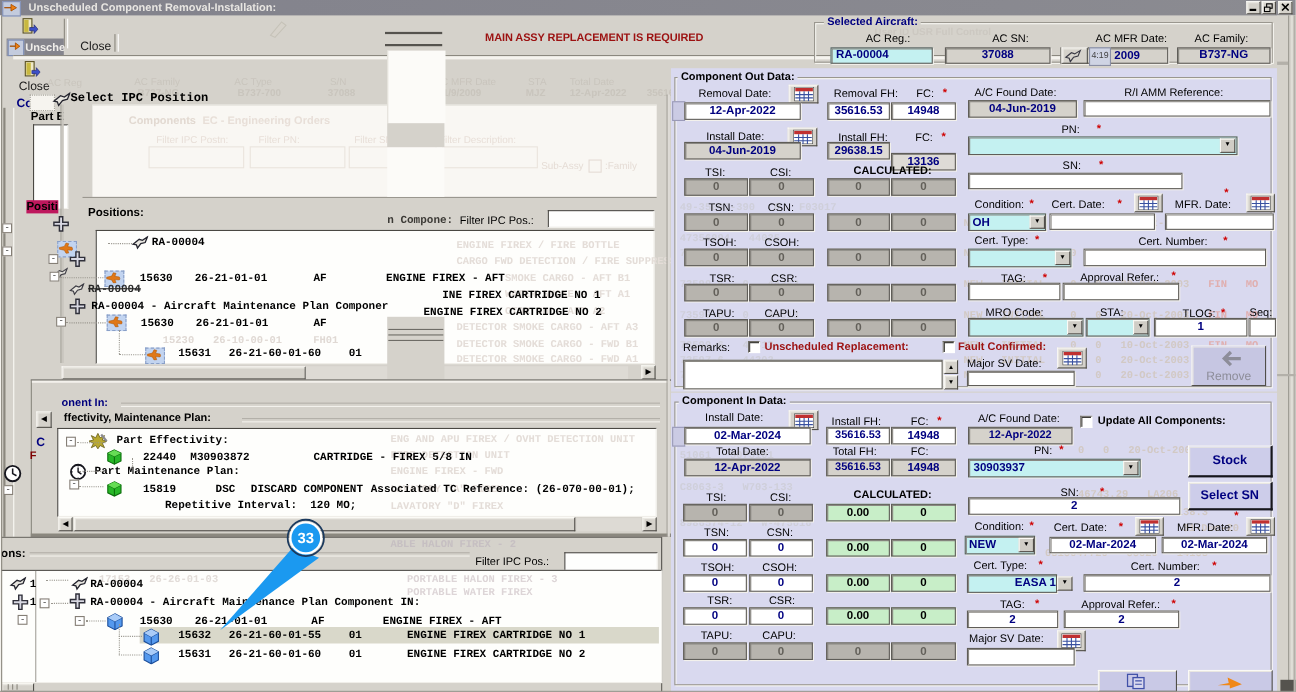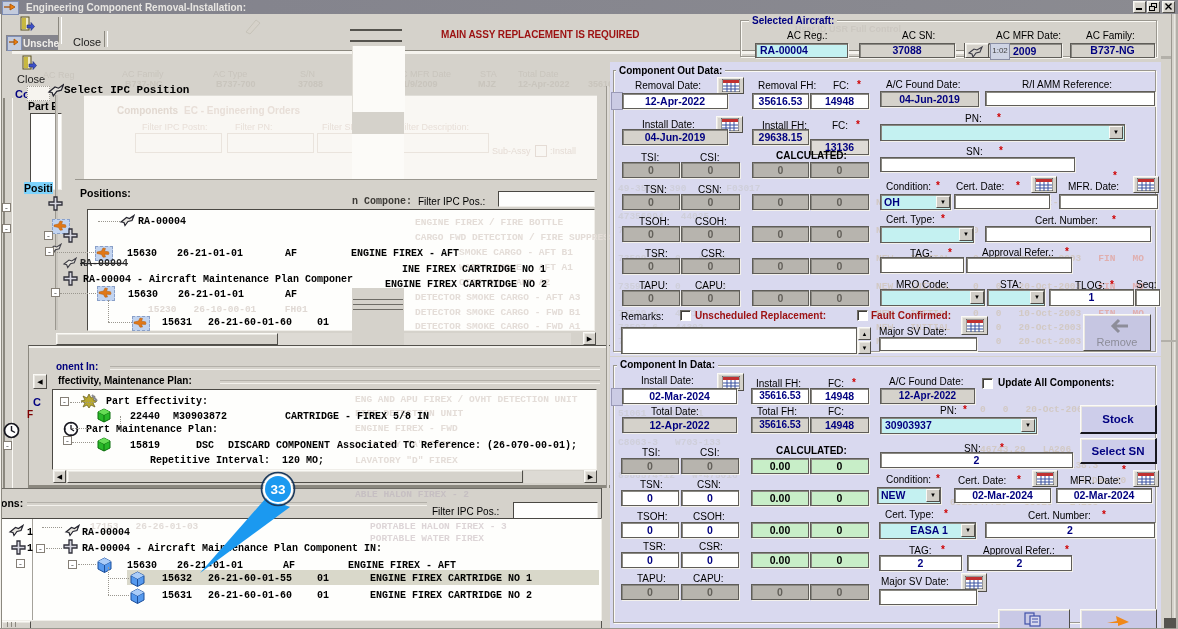--- a/index.html
+++ b/index.html
@@ -26,21 +26,21 @@
 .fmr{position:absolute;font-family:"Liberation Mono",monospace;font-size:9.5px;font-weight:bold;white-space:pre;color:#e4ddd8}
 </style></head><body>
 <div id="c">
 
 <div class="a" style="left:0;top:0;width:1178px;height:14px;background:linear-gradient(to right,#82828c,#8b8b91)"></div>
 <div class="a" style="left:2px;top:1px;width:15px;height:12px;background:#c3cbdd;border:1px solid #7f8eb5">
  <svg width="13" height="10" style="position:absolute;left:0;top:0">
         <path d="M1 5 h6 v-3 l5 3 -5 3 v-3z" fill="#f08010" stroke="#a85000" stroke-width="0.8"></path>
       </svg>
     </div>
-<div class="lb b" style="left:26px;top:2px;font-size:10px;color:#e8e6e2">Engineering Component Removal-Installation:</div>
+<div class="lb b" style="left:26px;top:2px;font-size:10px;color:#e8e6e2">Unscheduled Component Removal-Installation:</div>
 <div class="bt" style="left:1133px;top:1px;width:13px;height:12px">
       <div style="position:absolute;left:2px;bottom:2px;width:6px;height:2px;background:#000"></div>
     </div>
 <div class="bt" style="left:1147px;top:1px;width:13px;height:12px">
  <svg width="11" height="10" style="position:absolute;left:0;top:0">
         <rect x="3.5" y="1.5" width="5" height="4" fill="none" stroke="#000" stroke-width="1"></rect>
         <rect x="1.5" y="4.5" width="5" height="4" fill="#d5d2cb" stroke="#000" stroke-width="1"></rect>
       </svg>
     </div>
 <div class="bt" style="left:1162px;top:1px;width:13px;height:12px">
@@ -107,51 +107,51 @@
 <div class="lb" style="left:902px;top:30px">AC SN:</div>
 <div class="lb" style="left:996px;top:30px">AC MFR Date:</div>
 <div class="lb" style="left:1086px;top:30px">AC Family:</div>
 <div class="fl cyn" style="left:755px;top:43px;width:93px;height:15px;text-align:left;padding-left:4px;line-height:13px">RA-00004</div>
 <div class="fl gy" style="left:859px;top:43px;width:96px;height:15px;line-height:13px">37088</div>
 <div class="fl gy" style="left:964px;top:43px;width:98px;height:15px;line-height:13px"></div>
 <div class="bt" style="left:965px;top:43px;width:24px;height:15px">
  <svg width="20" height="13">
         <path d="M3 8 l5 -4 l3 1 l5 -3 l-2 5 l-4 1 l-3 4 l-1 -3z" fill="none" stroke="#3a3a45" stroke-width="1.1"></path>
       </svg></div>
-<div class="a" style="left:990px;top:43px;width:18px;height:15px;background:#cfd4e4;border:1px solid #8a8fa5;font-size:8px;color:#444;text-align:center;line-height:14px">1:02</div>
+<div class="a" style="left:990px;top:43px;width:18px;height:15px;background:#cfd4e4;border:1px solid #8a8fa5;font-size:8px;color:#444;text-align:center;line-height:14px">4:19</div>
 <div class="lb b nv" style="left:1013px;top:45px;font-size:10.5px">2009</div>
 <div class="fl gy" style="left:1070px;top:43px;width:85px;height:15px;line-height:13px">B737-NG</div>
 
 <div class="a" style="left:3px;top:98px;width:7px;height:424px;border-left:2px solid #8b887f;border-right:1px solid #fbfaf6"></div>
 <div class="lb b nv" style="left:15px;top:88px;font-size:11px">Co<span style="color:#8888c8">...</span></div>
 <div class="a" style="left:27px;top:86px;width:21px;height:13px;background:#f6f4ef;border:1px dotted #a5a29a"></div>
 <div class="lb b" style="left:28px;top:100px;font-size:10.5px">Part E</div>
 <div class="wb" style="left:30px;top:113px;width:32px;height:77px"></div>
-<div class="lb b" style="left:24px;top:182px;font-size:10.5px;background:#7dd3fc">Positi</div>
+<div class="lb b" style="left:24px;top:182px;font-size:10.5px;background:#be185d">Positi</div>
 
 <svg class="a" width="17" height="15" style="left:47px;top:83px">
       <path d="M2 9 l6 -5 l3.5 1.2 l5 -3.5 l-2.2 5.5 l-4.5 1.2 l-3.5 4.5 l-1.2 -3.4z" fill="#e8e6e0" stroke="#24242e" stroke-width="1.2"></path>
     </svg>
 <div class="mono" style="left:64px;top:84px;font-size:11px">Select IPC Position</div>
 <div class="a" style="left:84px;top:95px;width:513px;height:84px;background:#f9f7f3;border-top:1px solid #e0ded8"></div>
 
 <div class="a" style="left:87px;top:98px;width:508px;height:78px;overflow:hidden">
  <div class="fade b" style="left:30px;top:7px;font-size:10px;color:#e2d9d1">Components</div>
  <div class="fade b" style="left:97px;top:7px;font-size:10px;color:#e8dfd8">EC - Engineering Orders</div>
  <div class="fade" style="left:55px;top:24px;color:#e8dfd8">Filter IPC Postn:</div>
  <div class="fade" style="left:148px;top:24px;color:#e8dfd8">Filter PN:</div>
  <div class="fade" style="left:235px;top:24px;color:#e8dfd8">Filter SN:</div>
  <div class="fade" style="left:312px;top:24px;color:#e8dfd8">Filter Description:</div>
  <div class="a" style="left:48px;top:35px;width:85px;height:18px;border:1px solid #eae4dd"></div>
  <div class="a" style="left:140px;top:35px;width:85px;height:18px;border:1px solid #eae4dd"></div>
  <div class="a" style="left:230px;top:35px;width:78px;height:18px;border:1px solid #eae4dd"></div>
  <div class="a" style="left:315px;top:35px;width:85px;height:18px;border:1px solid #eae4dd"></div>
  <div class="fade" style="left:405px;top:48px;color:#e5dcd5">Sub-Assy</div>
  <div class="a" style="left:448px;top:47px;width:10px;height:10px;border:1px solid #e5dcd5"></div>
- <div class="fade" style="left:463px;top:48px;color:#e5dcd5">:Install</div>
+ <div class="fade" style="left:463px;top:48px;color:#e5dcd5">:Family</div>
 </div>
 
 <div class="a" style="left:75px;top:179px;width:522px;height:30px;background:#d5d2cb;border-top:1px solid #9a978f"></div>
 <div class="lb b" style="left:80px;top:187px;font-size:10.5px">Positions:</div>
 <div class="mono" style="left:352px;top:196px;color:#3c3a36">n Compone:</div>
 <div class="lb" style="left:418px;top:196px">Filter IPC Pos.:</div>
 <div class="wb" style="left:498px;top:191px;width:97px;height:16px"></div>
 
 <div class="wb" style="left:87px;top:209px;width:508px;height:122px;background:#fefefc"></div>
 
@@ -652,21 +652,21 @@
 <div class="bt" style="left:1133px;top:470px;width:26px;height:17px">
       <svg width="18" height="13" style="position:absolute;left:3px;top:1px">
         <rect x="0" y="0" width="18" height="13" fill="#fff" stroke="#333" stroke-width="1"></rect>
         <rect x="1" y="1" width="16" height="3" fill="#c03030"></rect>
         <path d="M1 7 h16 M1 10 h16 M5 4 v9 M9 4 v9 M13 4 v9" stroke="#3850a0" stroke-width="1"></path>
       </svg>
     </div>
 <div class="fl" style="left:1056px;top:488px;width:96px;height:15px;line-height:13px">02-Mar-2024</div>
 <div class="lb" style="left:885px;top:509px">Cert. Type:</div>
     <div class="st" style="left:944px;top:508px">*</div>
-<div class="fl cyn" style="left:879px;top:522px;width:97px;height:17px;text-align:center;padding-left:3px;line-height:15px">EASA 1</div>
+<div class="fl cyn" style="left:879px;top:522px;width:82px;height:17px;text-align:right;padding-left:3px;line-height:15px">EASA 1</div>
 <div class="da" style="left:961px;top:524px;width:14px;height:13px">▼</div>
 <div class="lb" style="left:1028px;top:510px">Cert. Number:</div>
     <div class="st" style="left:1102px;top:509px">*</div>
 <div class="fl" style="left:985px;top:522px;width:170px;height:16px;line-height:14px">2</div>
 <div class="lb" style="left:909px;top:545px">TAG:</div>
     <div class="st" style="left:941px;top:544px">*</div>
 <div class="fl" style="left:879px;top:555px;width:83px;height:16px;line-height:14px">2</div>
 <div class="lb" style="left:983px;top:545px">Approval Refer.:</div>
     <div class="st" style="left:1065px;top:544px">*</div>
 <div class="fl" style="left:967px;top:555px;width:105px;height:16px;line-height:14px">2</div>

